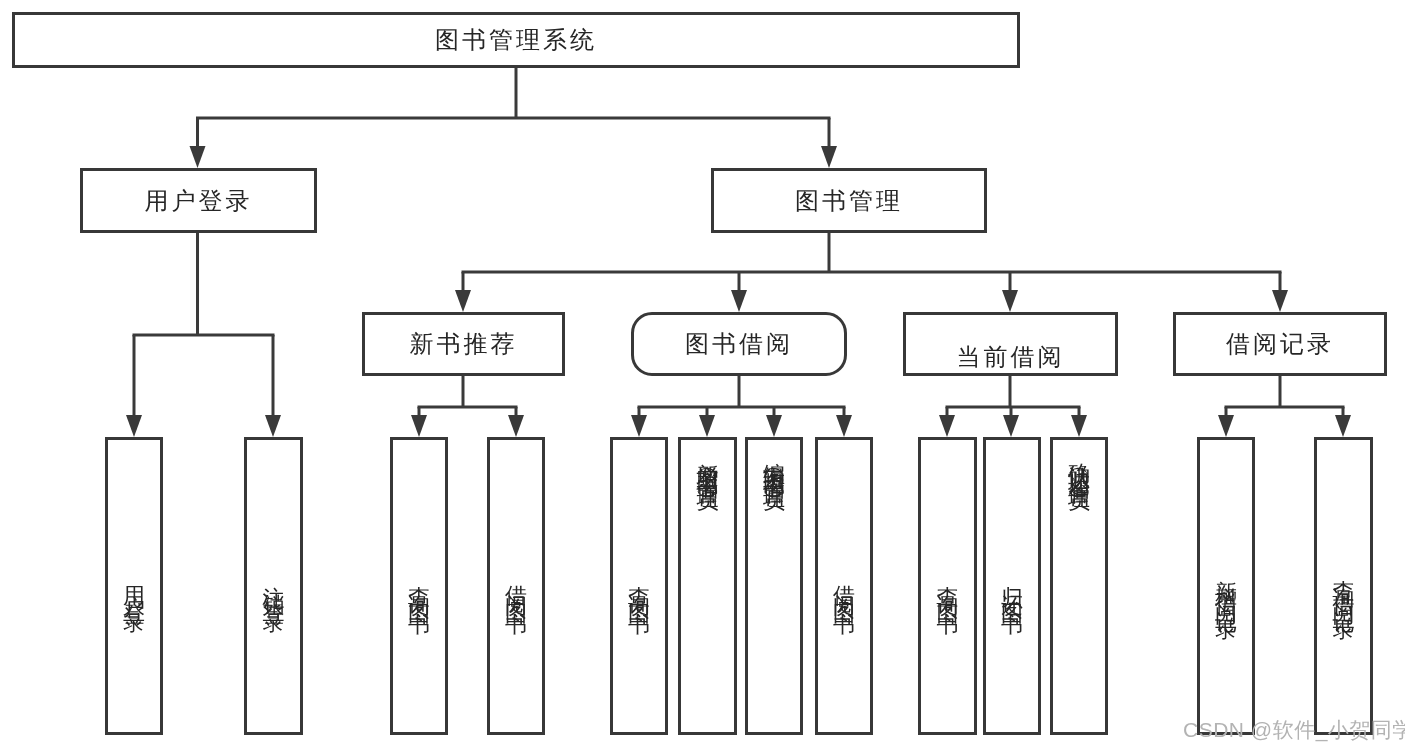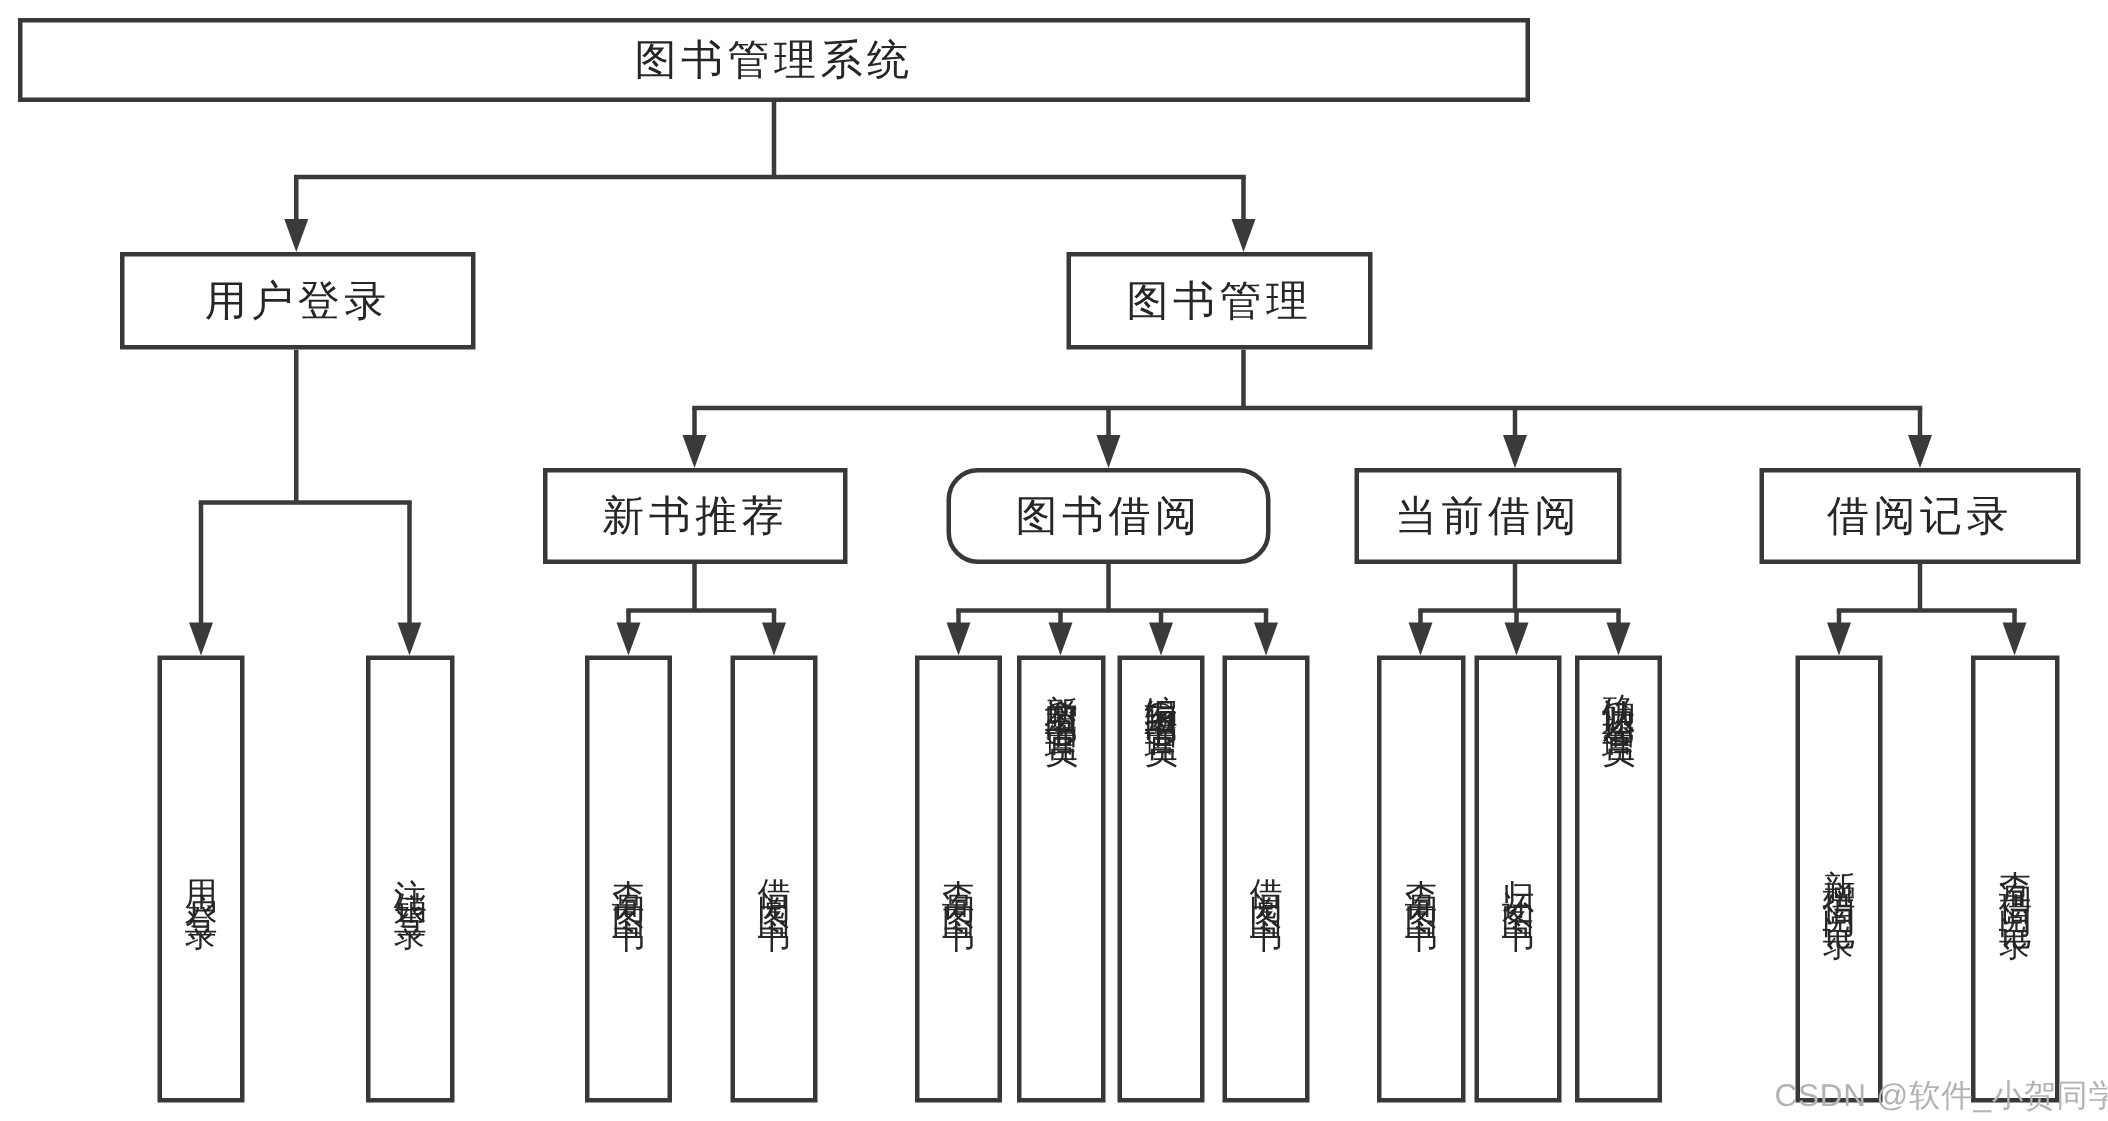--- a/index.html
+++ b/index.html
@@ -9,21 +9,21 @@
   }
   .connectors { position:absolute; left:0; top:0; width:1405px; height:747px; }
   .connectors path { stroke:var(--line,#3a3a3a); stroke-width:3; fill:none; }
   .connectors polygon { fill:var(--line,#3a3a3a); stroke:none; }
   .box {
     position:absolute; box-sizing:border-box; background:#fff;
     border:3px solid var(--border,#383838);
     display:flex; align-items:center; justify-content:center;
     color:var(--text,#262626);
   }
-  .hlabel { font-size:28px; letter-spacing:3px; white-space:nowrap; }
+  .hlabel { font-size:24px; letter-spacing:3px; white-space:nowrap; }
   .vlabel { writing-mode:vertical-rl; font-size:22px; line-height:1; }
   .ls-wide { letter-spacing:9px; }
   .ls-mid  { letter-spacing:8px; }
   .ls-long { letter-spacing:4px; }
   .vtop { align-items:flex-start; padding-top:5px; }
   .watermark {
     position:absolute; left:1183px; top:716px; z-index:5;
     font-size:21px; letter-spacing:0.5px; white-space:nowrap;
     color:var(--watermark,#b3b3b3);
   }
@@ -95,31 +95,31 @@
     <polygon points="1335,415 1351,415 1343,437"></polygon>
   </svg>
 
   <div class="box" style="left:12px; top:12px; width:1008px; height:56px;">
     <span class="hlabel">图书管理系统</span>
   </div>
 
   <div class="box" style="left:80px; top:168px; width:237px; height:65px;">
     <span class="hlabel">用户登录</span>
   </div>
-  <div class="box" style="left:711px; top:168px; width:204px; height:65px;">
+  <div class="box" style="left:711px; top:168px; width:276px; height:65px;">
     <span class="hlabel">图书管理</span>
   </div>
 
   <div class="box" style="left:362px; top:312px; width:203px; height:64px;">
     <span class="hlabel">新书推荐</span>
   </div>
   <div class="box" style="left:631px; top:312px; width:216px; height:64px;border-radius:21px;">
     <span class="hlabel">图书借阅</span>
   </div>
-  <div class="box" style="left:903px; top:312px; width:178px; height:64px;">
+  <div class="box" style="left:903px; top:312px; width:215px; height:64px;align-items:flex-end;">
     <span class="hlabel">当前借阅</span>
   </div>
   <div class="box" style="left:1173px; top:312px; width:214px; height:64px;">
     <span class="hlabel">借阅记录</span>
   </div>
 
   <div class="box" style="left:105px; top:437px; width:58px; height:298px;">
     <span class="vlabel ls-wide">用户登录</span>
   </div>
   <div class="box" style="left:244px; top:437px; width:59px; height:298px;">

